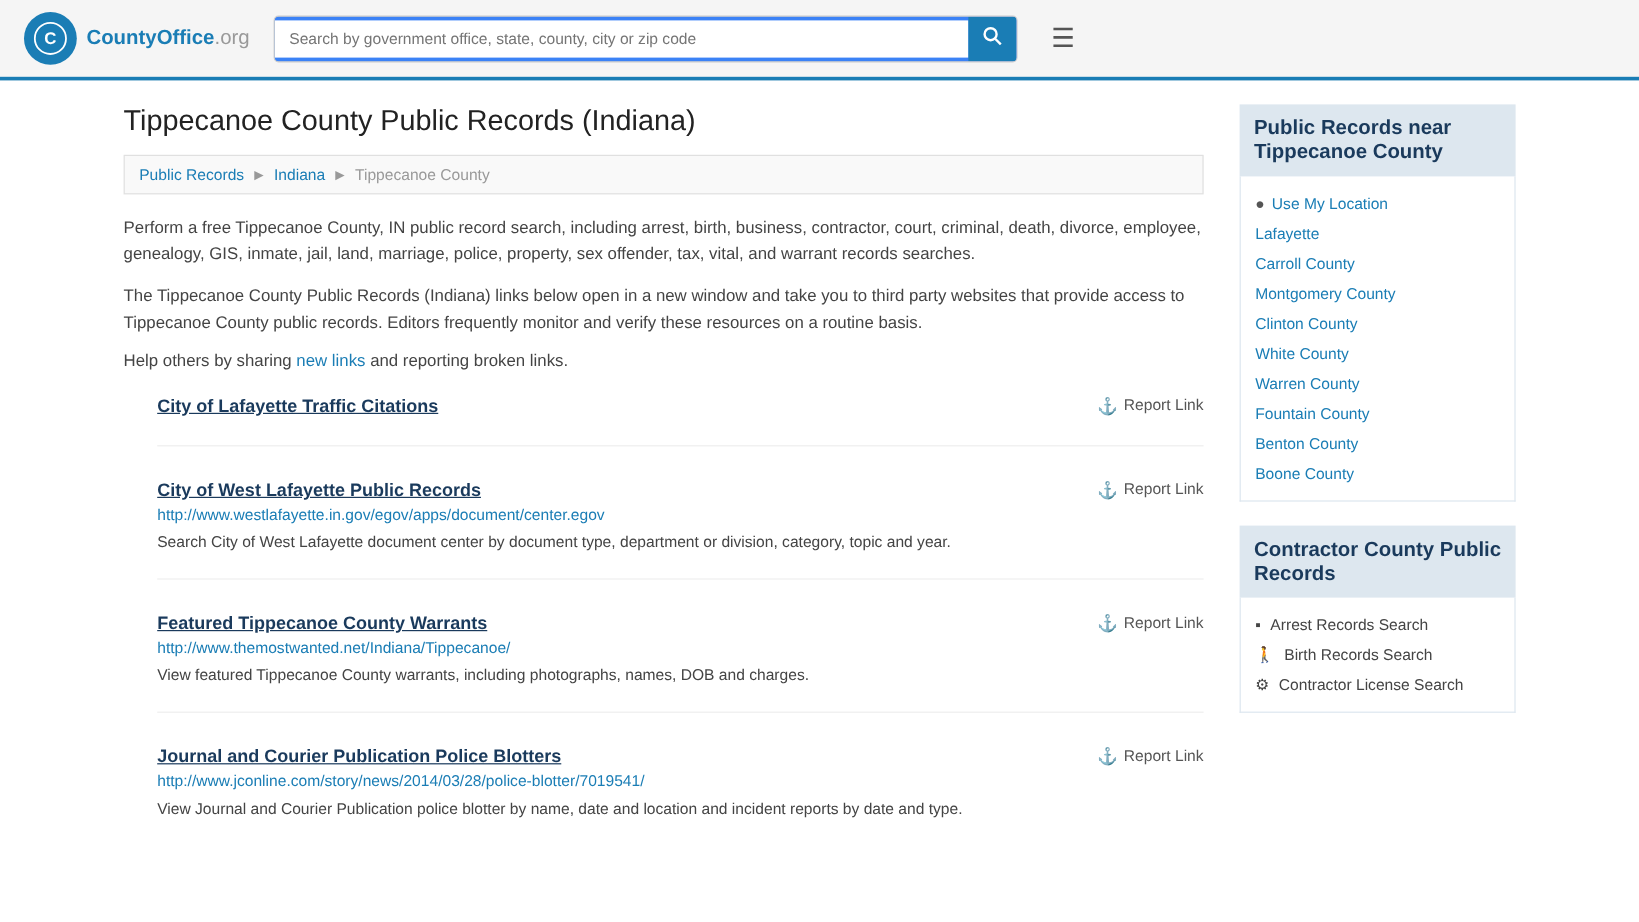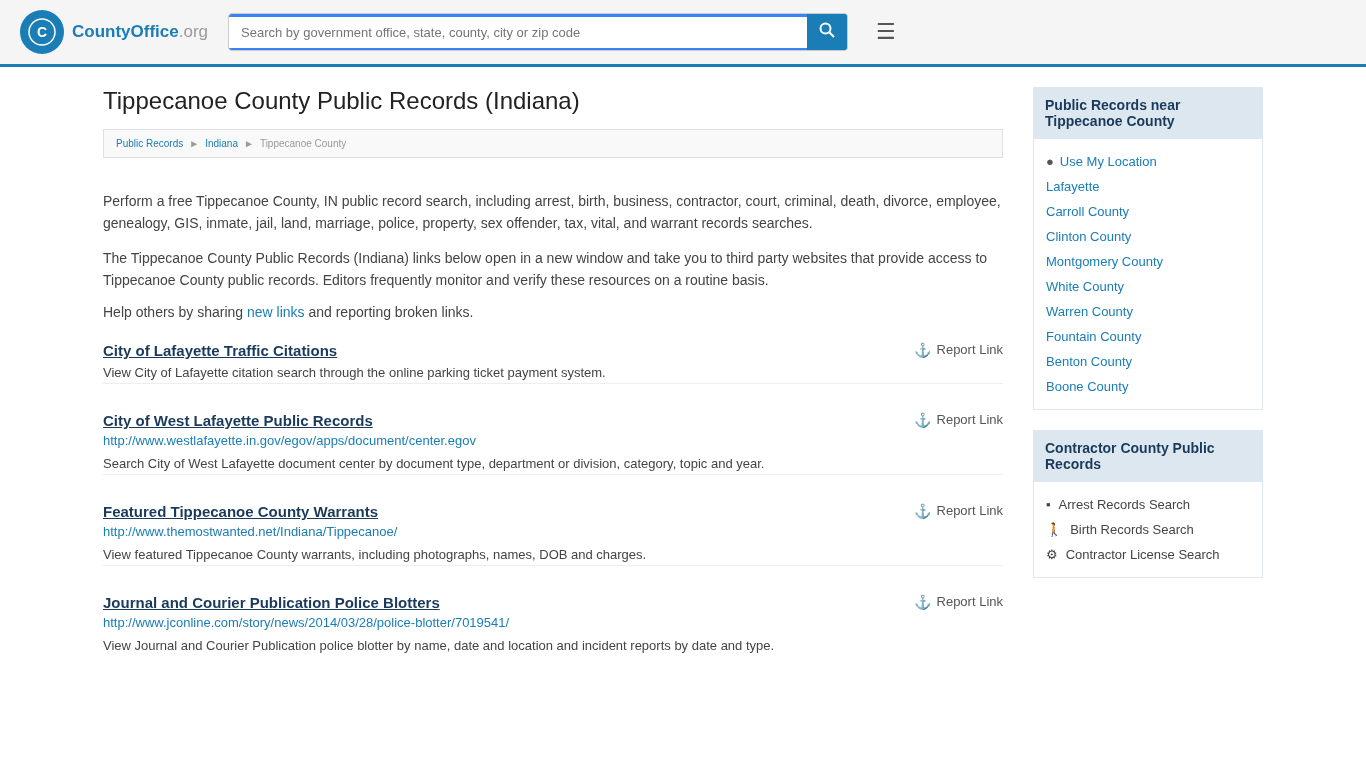--- a/index.html
+++ b/index.html
@@ -85,23 +85,23 @@
     .main-content { flex: 1; min-width: 0; }
 
     .page-title {
       font-size: 24px;
       font-weight: normal;
       color: #222;
       margin-bottom: 14px;
     }
 
     .breadcrumb {
-      font-size: 10px;
+      font-size: 13px;
       color: #666;
-      margin-bottom: 32px;
+      margin-bottom: 16px;
       display: flex;
       align-items: center;
       gap: 6px;
       background: #f9f9f9;
       border: 1px solid #e0e0e0;
       padding: 8px 12px;
     }
     .breadcrumb a { color: #1a7db5; text-decoration: none; }
     .breadcrumb span { color: #999; }
 
@@ -115,20 +115,22 @@
       font-size: 14px;
       color: #444;
       margin-bottom: 22px;
     }
     .share-text a { color: #1a7db5; text-decoration: none; }
 
     
     .record-item {
       margin-bottom: 28px;
       border-bottom: 1px solid #eee;
+      padding-bottom: 20px;
+      margin-left: 28px;
     }
     .record-item:last-child { border-bottom: none; }
 
     .record-header {
       display: flex;
       justify-content: space-between;
       align-items: flex-start;
       margin-bottom: 4px;
     }
     .record-title {
@@ -166,21 +168,21 @@
     .sidebar {
       width: 230px;
       flex-shrink: 0;
     }
 
     .sidebar-section {
       margin-bottom: 20px;
     }
     .sidebar-header {
       background: #dde7ef;
-      font-size: 14px;
+      font-size: 17px;
       font-weight: bold;
       color: #1a3a5c;
       padding: 10px 12px;
       margin-bottom: 0;
     }
     .sidebar-content {
       border: 1px solid #dde7ef;
       border-top: none;
       padding: 10px 12px;
     }
@@ -257,21 +259,20 @@
 
     <div id="records-container">
         <div class="record-item">
       <div class="record-header">
         <span class="record-title">City of Lafayette Traffic Citations</span>
         <div class="report-link-btn">
           <span class="report-icon">⚓</span>
           <span>Report Link</span>
         </div>
       </div>
-      <div class="record-desc">View City of Lafayette citation search through the online parking ticket payment system.</div>
     </div>
         <div class="record-item">
       <div class="record-header">
         <span class="record-title">City of West Lafayette Public Records</span>
         <div class="report-link-btn">
           <span class="report-icon">⚓</span>
           <span>Report Link</span>
         </div>
       </div>
       <div class="record-url">http://www.westlafayette.in.gov/egov/apps/document/center.egov</div>
@@ -308,22 +309,22 @@
     <div class="sidebar-section">
       <div class="sidebar-header">Public Records near Tippecanoe County</div>
       <div class="sidebar-content">
         <a class="sidebar-link" href="#">
           <span class="link-icon location-icon">●</span>
           <span>Use My Location</span>
         </a>
         <div id="nearby-links">
             <a class="sidebar-link" href="#">Lafayette</a>
             <a class="sidebar-link" href="#">Carroll County</a>
+            <a class="sidebar-link" href="#">Montgomery County</a>
             <a class="sidebar-link" href="#">Clinton County</a>
-            <a class="sidebar-link" href="#">Montgomery County</a>
             <a class="sidebar-link" href="#">White County</a>
             <a class="sidebar-link" href="#">Warren County</a>
             <a class="sidebar-link" href="#">Fountain County</a>
             <a class="sidebar-link" href="#">Benton County</a>
             <a class="sidebar-link" href="#">Boone County</a>
           </div>
       </div>
     </div>
 
     <div class="sidebar-section">

